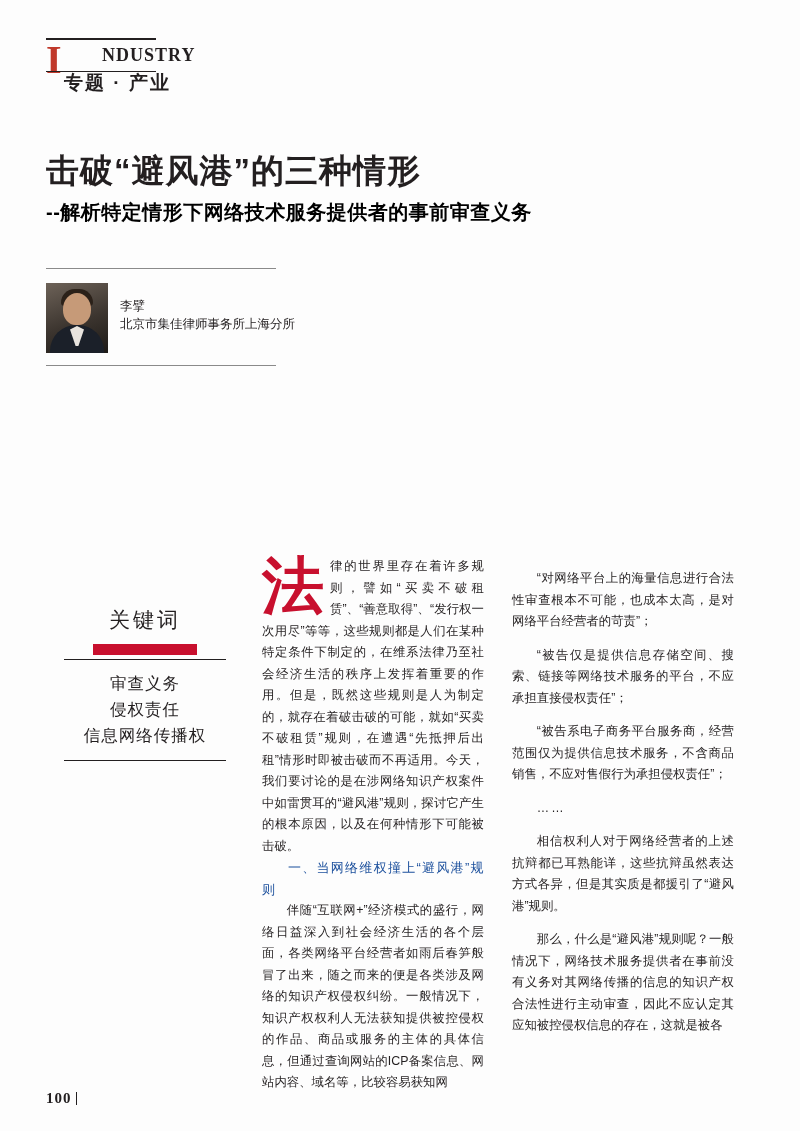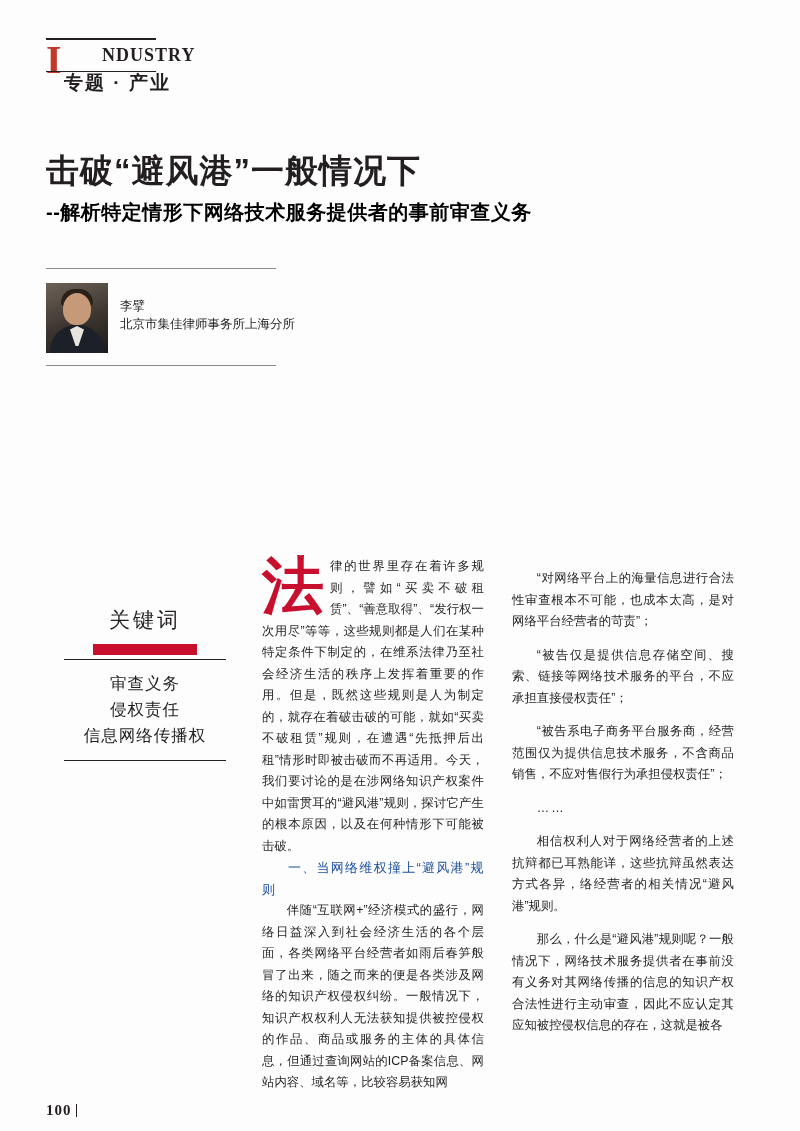--- a/index.html
+++ b/index.html
@@ -261,21 +261,21 @@
   }
   .ellipsis-line {
     text-indent: 2em;
     letter-spacing: 2px;
   }
 
   
   .folio {
     position: absolute;
     left: 46px;
-    bottom: 12px;
+    bottom: 24px;
     font-family: "Liberation Serif", serif;
     font-size: 15px;
     font-weight: bold;
     color: #231f20;
     letter-spacing: 1px;
   }
   .folio .bar {
     display: inline-block;
     width: 1px;
     height: 13px;
@@ -291,21 +291,21 @@
 
   <div class="masthead">
     <div class="rule-top"></div>
     <div class="big-i">I</div>
     <div class="ndustry">NDUSTRY</div>
     <div class="rule-mid"></div>
     <div class="cn">专题 · 产业</div>
   </div>
 
   <div class="title-wrap">
-    <h1 class="title-main">击破“避风港”一般情况下</h1>
+    <h1 class="title-main">击破“避风港”的三种情形</h1>
     <div class="title-sub">--解析特定情形下网络技术服务提供者的事前审查义务</div>
   </div>
 
   <div class="author-block">
     <div class="hr"></div>
     <div class="author-body">
       <div class="author-photo">
         <div class="hair"></div>
         <div class="face"></div>
         <div class="body"></div>
@@ -336,21 +336,21 @@
     </p>
     <p class="subhead">一、当网络维权撞上“避风港”规则</p>
     <p>伴随“互联网+”经济模式的盛行，网络日益深入到社会经济生活的各个层面，各类网络平台经营者如雨后春笋般冒了出来，随之而来的便是各类涉及网络的知识产权侵权纠纷。一般情况下，知识产权权利人无法获知提供被控侵权的作品、商品或服务的主体的具体信息，但通过查询网站的ICP备案信息、网站内容、域名等，比较容易获知网</p>
   </div>
 
   <div class="col right">
     <p class="gap">“对网络平台上的海量信息进行合法性审查根本不可能，也成本太高，是对网络平台经营者的苛责”；</p>
     <p class="gap">“被告仅是提供信息存储空间、搜索、链接等网络技术服务的平台，不应承担直接侵权责任”；</p>
     <p class="gap">“被告系电子商务平台服务商，经营范围仅为提供信息技术服务，不含商品销售，不应对售假行为承担侵权责任”；</p>
     <p class="gap ellipsis-line">……</p>
-    <p class="gap">相信权利人对于网络经营者的上述抗辩都已耳熟能详，这些抗辩虽然表达方式各异，络经营者的相关情况“避风港”规则。</p>
+    <p class="gap">相信权利人对于网络经营者的上述抗辩都已耳熟能详，这些抗辩虽然表达方式各异，但是其实质是都援引了“避风港”规则。</p>
     <p class="gap">那么，什么是“避风港”规则呢？一般情况下，网络技术服务提供者在事前没有义务对其网络传播的信息的知识产权合法性进行主动审查，因此不应认定其应知被控侵权信息的存在，这就是被各</p>
   </div>
 
   <div class="folio">
     <span>100</span><span class="bar"></span>
   </div>
 
 </div>
 
 </body></html>

